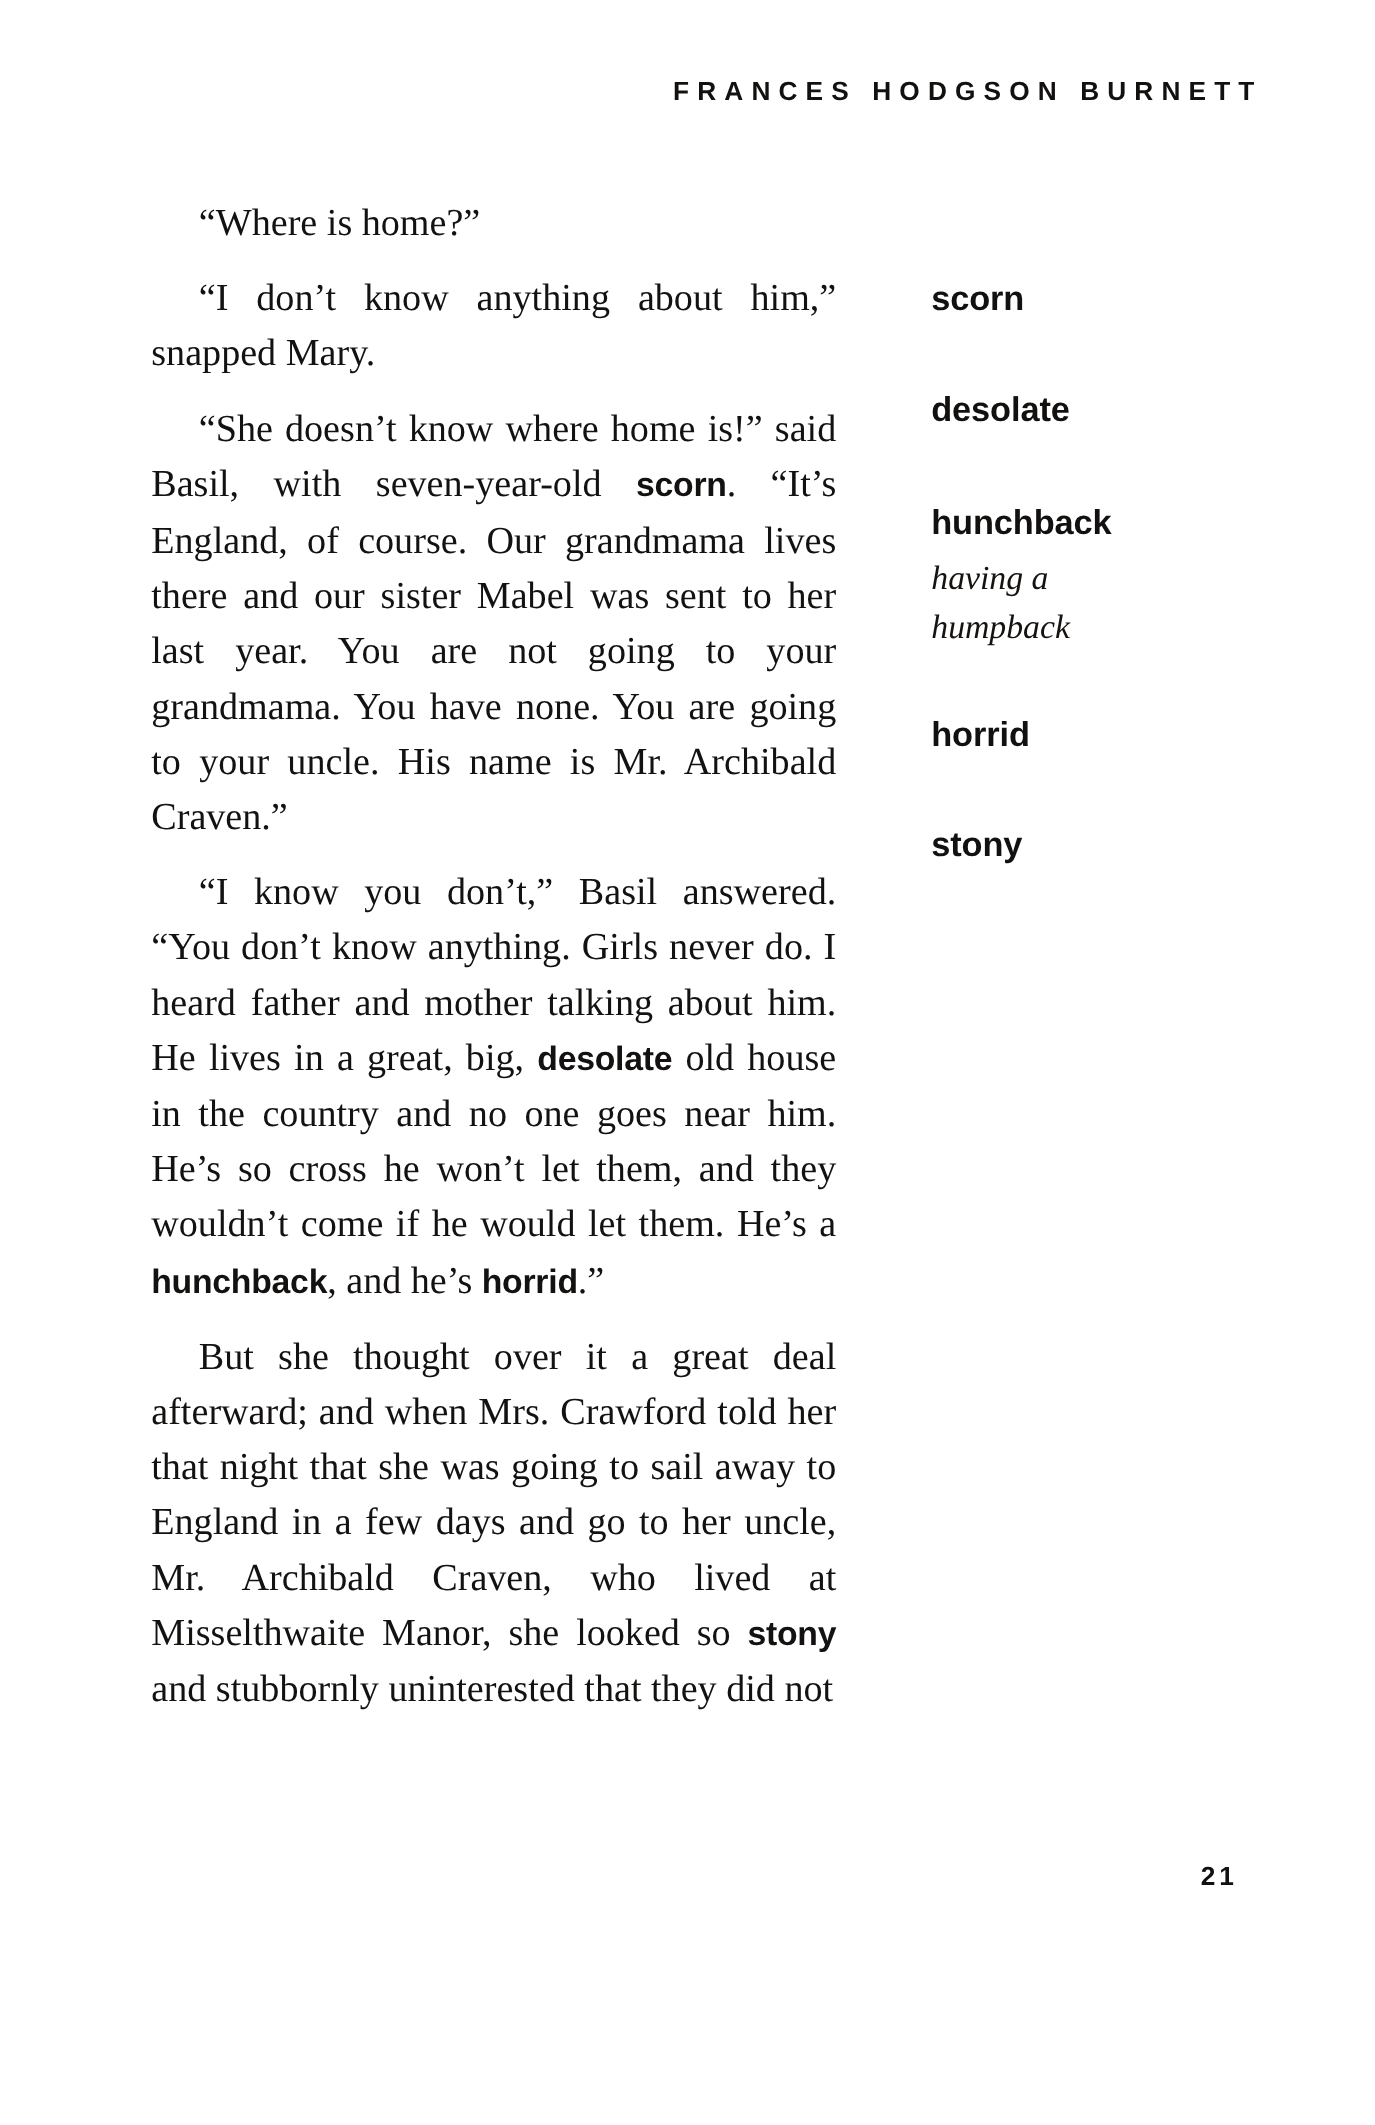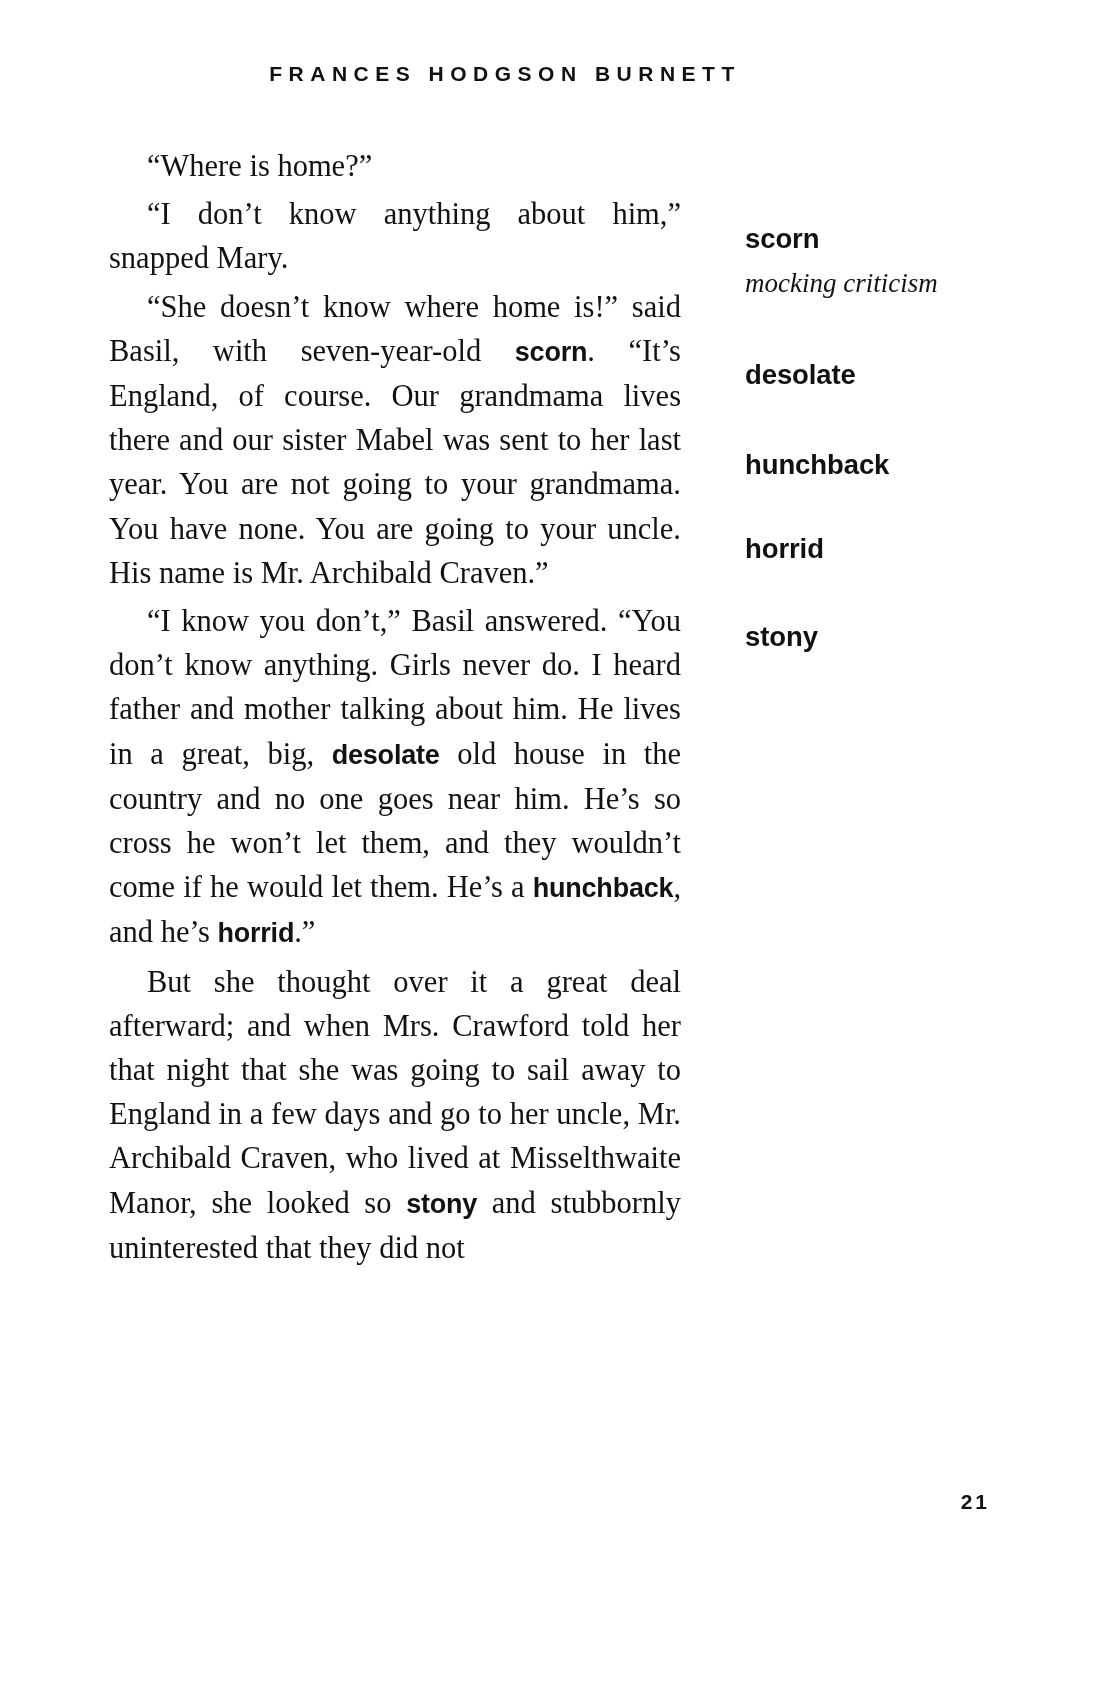--- a/index.html
+++ b/index.html
@@ -18,38 +18,38 @@
     font-family: "Liberation Serif", "DejaVu Serif", serif;
     color: #12100f;
   }
 
   
   .running-head {
     position: absolute;
     left: 0;
     top: 62px;
     width: 1010px;
-    text-align: center;
+    text-align: right;
     font-family: "Liberation Sans", "DejaVu Sans", sans-serif;
     font-weight: 700;
     font-size: 21px;
     letter-spacing: 6.5px;
     color: #13110f;
   }
 
   
   .text-column {
     position: absolute;
     left: 105px;
     top: 140px;
     width: 580px;
   }
 
   .para {
-    margin: 4px;
+    margin: 16px;
     font-size: 30.5px;
     line-height: 44.2px;
     text-align: justify;
     text-justify: inter-word;
     color: #141211;
     -webkit-hyphens: none;
     hyphens: none;
   }
 
   .para.indent {
@@ -137,29 +137,29 @@
 
 
     <p class="para indent"><span>But she thought over it a great deal afterward; and when Mrs. Crawford told her that night that she was going to sail away to England in a few days and go to her uncle, Mr. Archibald Craven, who lived at Misselthwaite Manor, she looked so </span><span class="vocab">stony</span><span> and stubbornly uninterested that they did not</span></p>
 
   </div>
 
   <aside class="glossary">
 
     <div class="gloss-entry e0">
       <div class="gloss-term">scorn</div>
-      <div class="gloss-def">mocking criticism</div>
     </div>
 
     <div class="gloss-entry e1">
       <div class="gloss-term">desolate</div>
     </div>
 
     <div class="gloss-entry e2">
       <div class="gloss-term">hunchback</div>
+      <div class="gloss-def">having a humpback</div>
     </div>
 
     <div class="gloss-entry e3">
       <div class="gloss-term">horrid</div>
     </div>
 
     <div class="gloss-entry e4">
       <div class="gloss-term">stony</div>
     </div>
 

